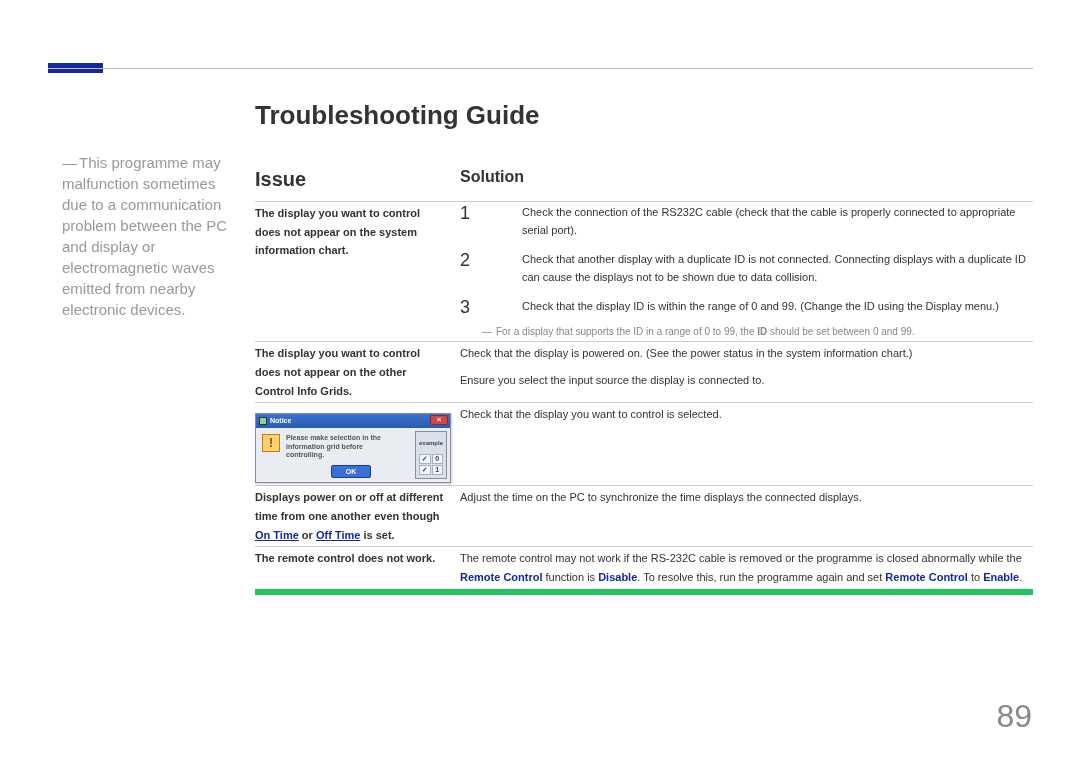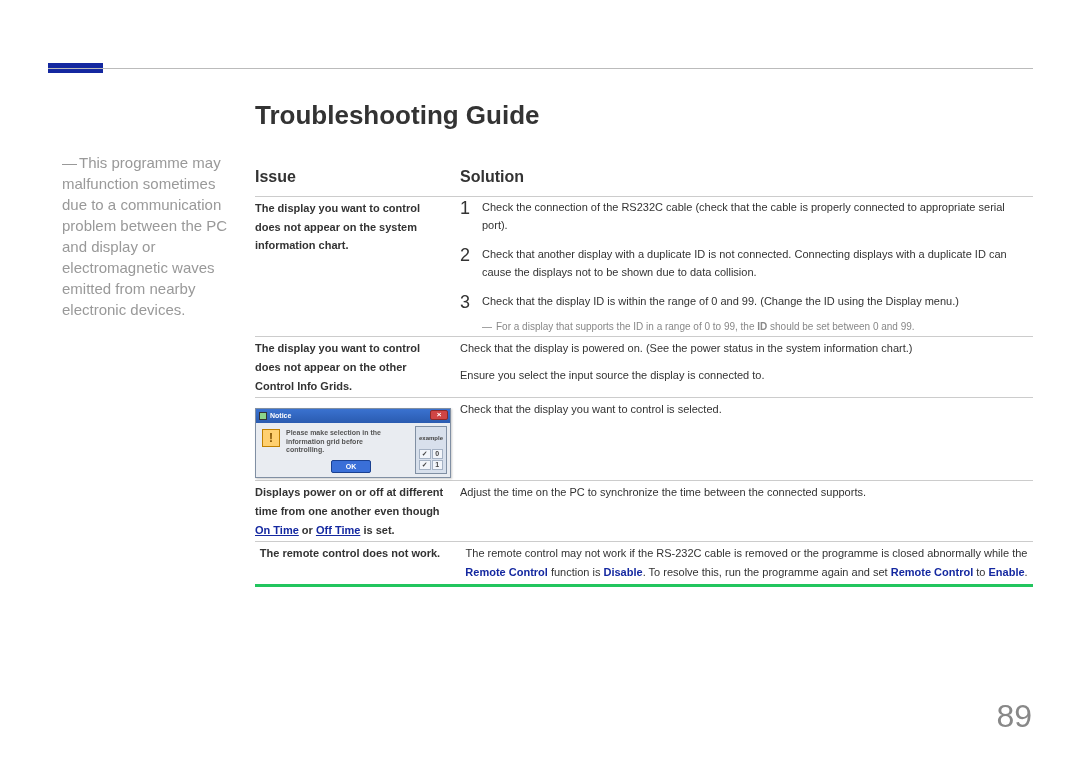--- a/index.html
+++ b/index.html
@@ -49,52 +49,52 @@
     top: 168px;
     left: 255px;
     width: 778px;
   }
   .headers-row {
     display: flex;
     margin-bottom: 10px;
   }
   .issue-header {
     width: 205px;
-    font-size: 16px;
+    font-size: 20px;
     font-weight: bold;
     color: #333;
   }
   .solution-header {
     font-size: 16px;
     font-weight: bold;
     color: #333;
   }
   .row {
     display: flex;
     border-top: 1px solid #ccc;
     padding: 2px 0;
     font-size: 11px;
     line-height: 1.7;
   }
-  .row-last { border-bottom: 3px solid #22c55e; text-align: center; }
+  .row-last { border-bottom: 6px solid #22c55e; }
   .issue-cell {
     width: 205px;
     font-weight: bold;
     padding-right: 15px;
     color: #333;
   }
   .issue-cell .blue { color: #1428a0; text-decoration: underline; }
   .solution-cell {
     flex: 1;
     color: #333;
   }
   .num-list { }
   .num-item { display:flex; margin-bottom:12px; }
   .num { font-size:18px; font-weight:300; color:#333; width:22px; flex-shrink:0; line-height:1.1;}
-  .num-text { font-size:11px; line-height:1.6; }
+  .num-text { font-size:11px; line-height:1.6;margin-left:40px; }
   .footnote { font-size:10px; color:#888; margin-left:22px; margin-top:6px; line-height:1.5;}
   .footnote .dash{ margin-right:4px;}
   .footnote b { font-weight:bold; }
   .sol-line { margin-bottom:8px; }
   .sol-line:last-child { margin-bottom:0; }
   .blue { color:#1428a0; font-weight:bold; }
   
   .notice-dialog {
     width: 196px;
     height: 70px;
@@ -221,21 +221,21 @@
         </div>
       </div>
     </div>
     <div class="solution-cell">Check that the display you want to control is selected.</div>
   </div>
 
   <div class="row">
     <div class="issue-cell">
       <span>Displays power on or off at different time from one another even though </span><span class="blue">On Time</span><span> or </span><span class="blue">Off Time</span><span> is set.</span>
     </div>
-    <div class="solution-cell">Adjust the time on the PC to synchronize the time between the connected supports.</div>
+    <div class="solution-cell">Adjust the time on the PC to synchronize the time displays the connected displays.</div>
   </div>
 
   <div class="row row-last">
     <div class="issue-cell">The remote control does not work.</div>
     <div class="solution-cell">
       <span>The remote control may not work if the RS-232C cable is removed or the programme is closed abnormally while the </span><span class="blue">Remote Control</span><span> function is </span><span class="blue">Disable</span><span>. To resolve this, run the programme again and set </span><span class="blue">Remote Control</span><span> to </span><span class="blue">Enable</span><span>.</span>
     </div>
   </div>
 
 </div>

